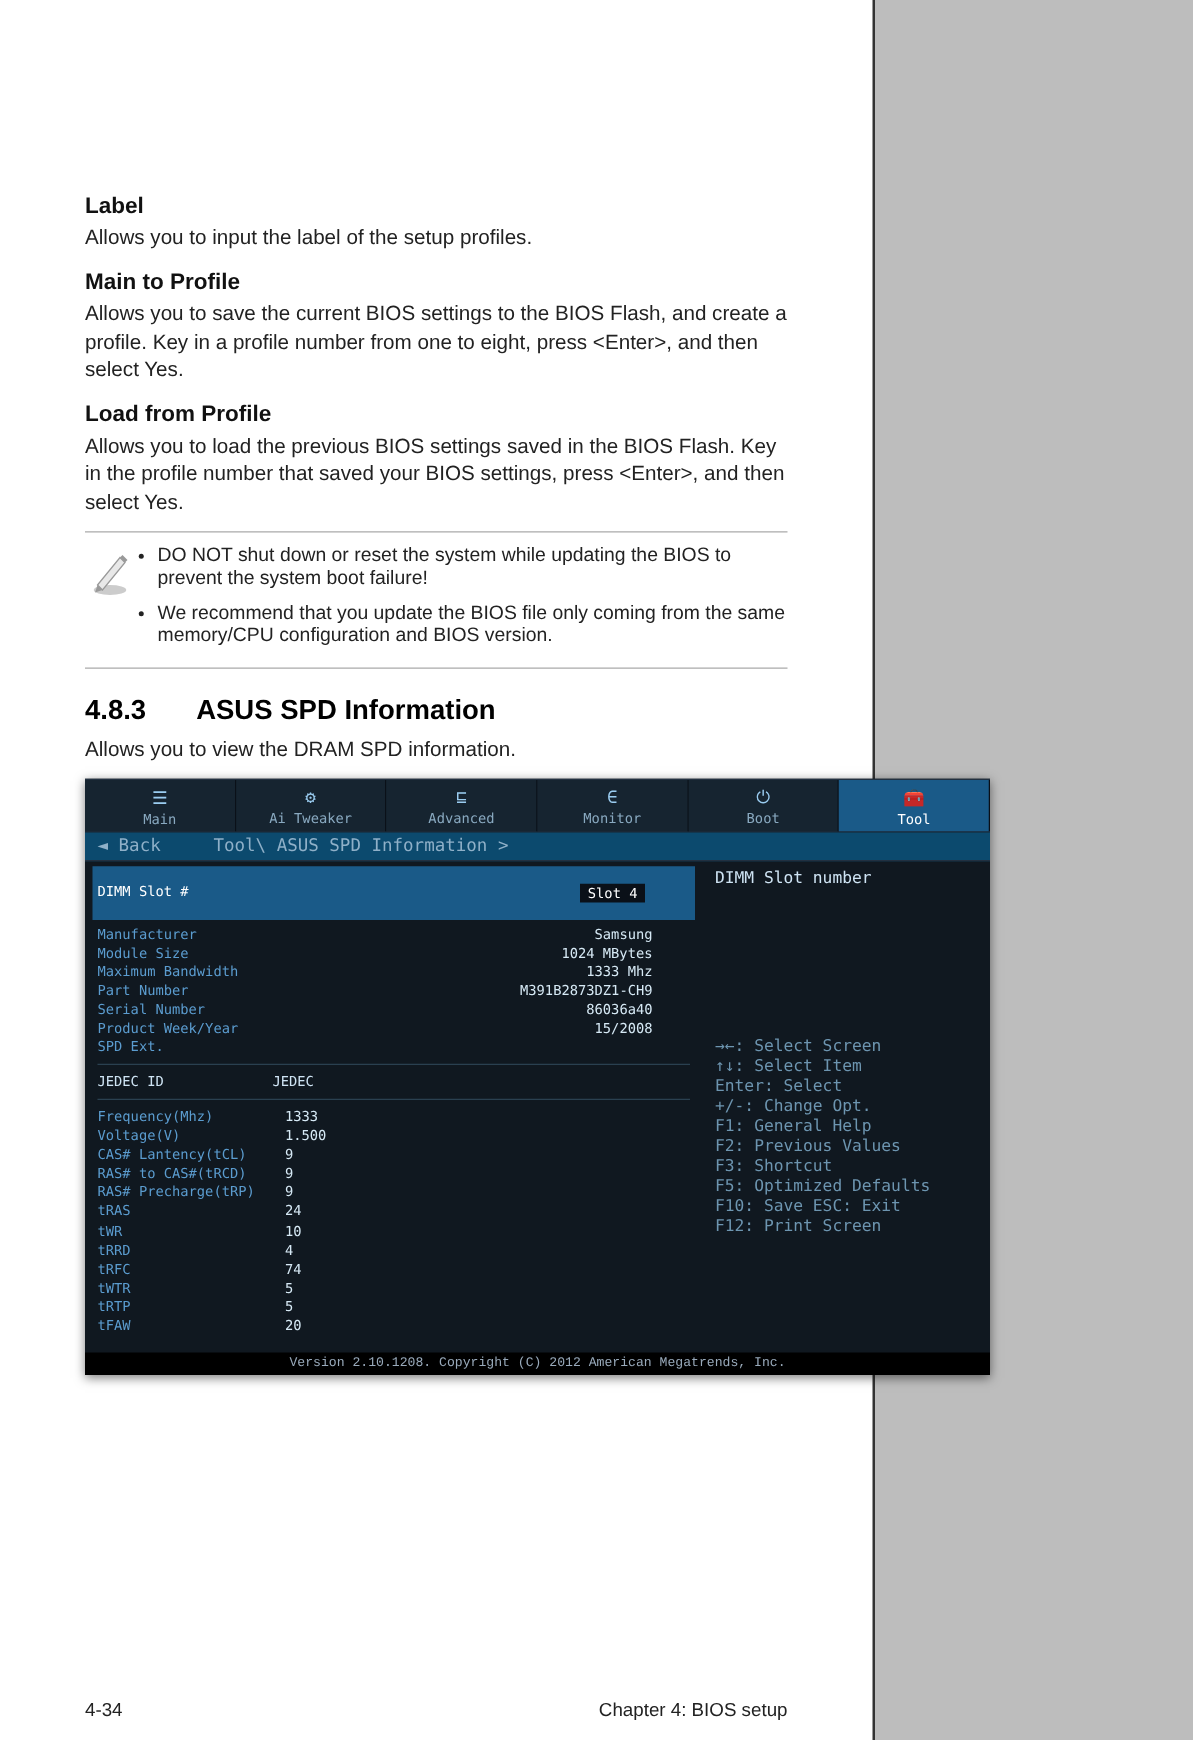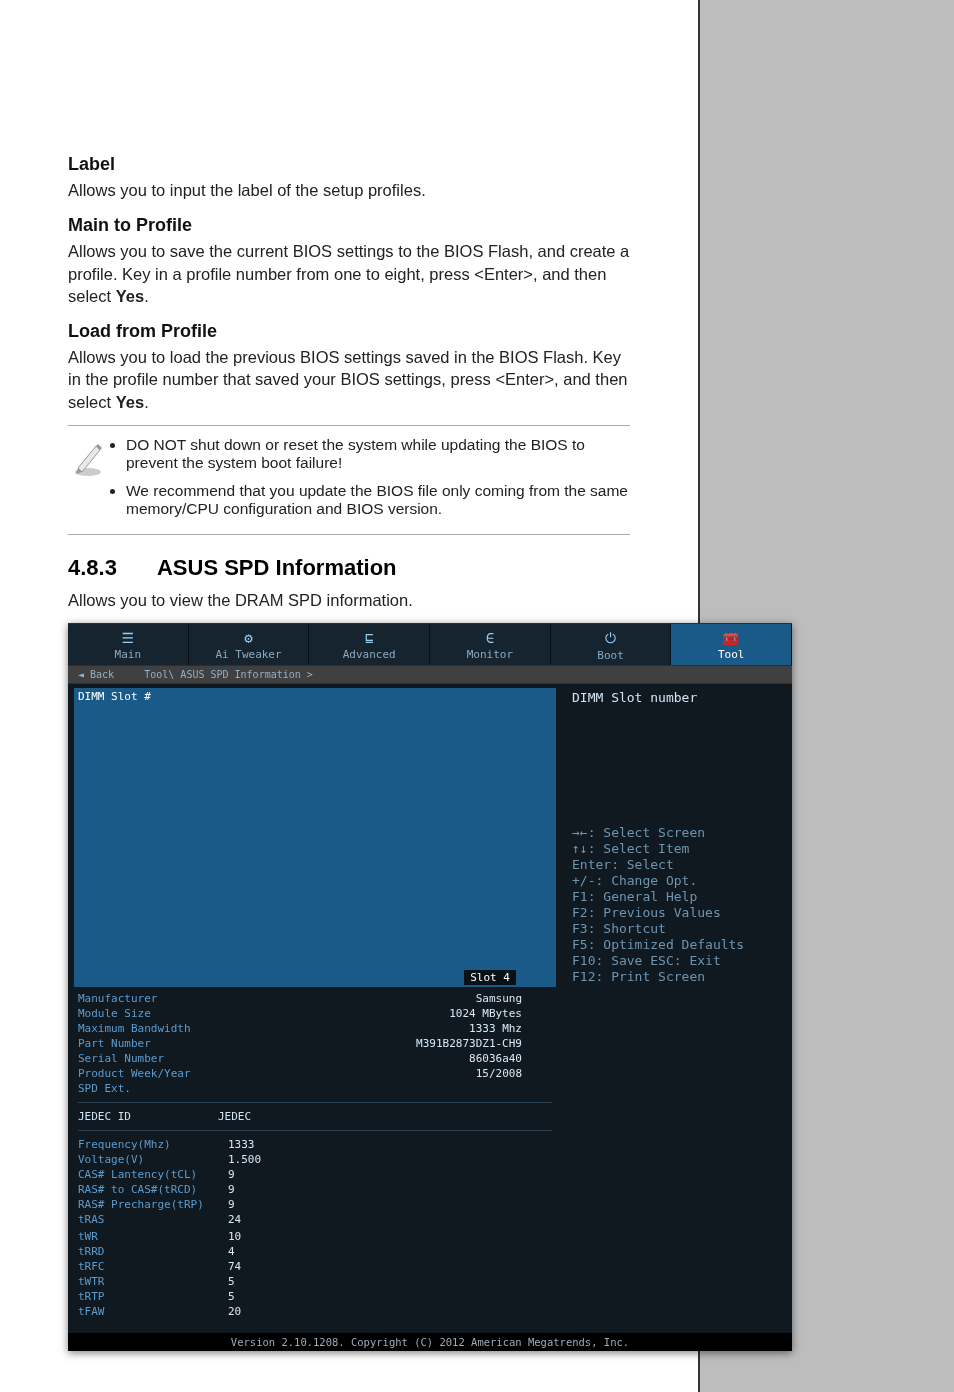--- a/index.html
+++ b/index.html
@@ -26,21 +26,21 @@
     font-weight: bold;
     margin: 14px 0 4px 0;
     color: #111;
   }
   p {
     font-size: 16.5px;
     line-height: 1.35;
     margin: 4px 0 12px 0;
     color: #222;
   }
-  .bold { font-weight: bold; }
+  .bold { font-weight: normal; }
   .note-table {
     border-top: 1px solid #aaa;
     border-bottom: 1px solid #aaa;
     margin: 8px 0 18px 0;
     display: flex;
     padding: 6px 0;
   }
   .note-icon {
     width: 60px;
     display: flex;
@@ -109,22 +109,22 @@
   }
   .bios-tab .icon {
     display: block;
     font-size: 14px;
     color: #9accf0;
     margin-bottom: 2px;
   }
   .bios-back {
     padding: 3px 10px;
     color: #8fb0c8;
-    font-size: 10px;
-    background: #404040;
+    font-size: 14px;
+    background: #0c4a6e;
     border-bottom: 1px solid #223040;
   }
   .bios-body {
     display: flex;
   }
   .bios-left {
     flex: 1;
     padding: 6px 10px 14px 10px;
   }
   .bios-right {
@@ -132,21 +132,21 @@
     padding: 6px 10px 14px 10px;
     color: #6d95b0;
     font-size: 13px;
   }
   .row {
     display: flex;
     padding: 1px 0;
   }
   .row .lbl { flex: 0 0 170px; color: #5b9ccf; }
   .row .val { color: #d6e9f5; text-align: right; flex: 1; padding-right: 30px; }
-  .row.highlight { background: #1a5a88; color: #fff; padding: 2px 4px; margin: -2px -4px 4px -4px; flex-direction: column; }
+  .row.highlight { background: #1a5a88; color: #fff; padding: 14px 4px; margin: -2px -4px 4px -4px; }
   .row.highlight .lbl { color: #fff; flex: 0 0 280px; }
   .row.highlight .val {
     background: #0a1018;
     padding: 1px 6px;
     text-align: center;
     color: #fff;
     flex: 0 0 auto;
     margin-left: auto;
     margin-right: 36px;
   }
@@ -154,20 +154,21 @@
     border-top: 1px solid #2a4050;
     margin: 6px 0;
   }
   .keyhelp div { margin: 1px 0; }
   .bios-footer {
     background: #000;
     text-align: center;
     padding: 3px 0;
     font-size: 10.5px;
     color: #9ab;
+    font-family: Liberation Mono, monospace;
   }
   .page-footer {
     display: flex;
     justify-content: space-between;
     margin-top: 260px;
     font-size: 15px;
     color: #222;
   }
 </style>
 </head>

